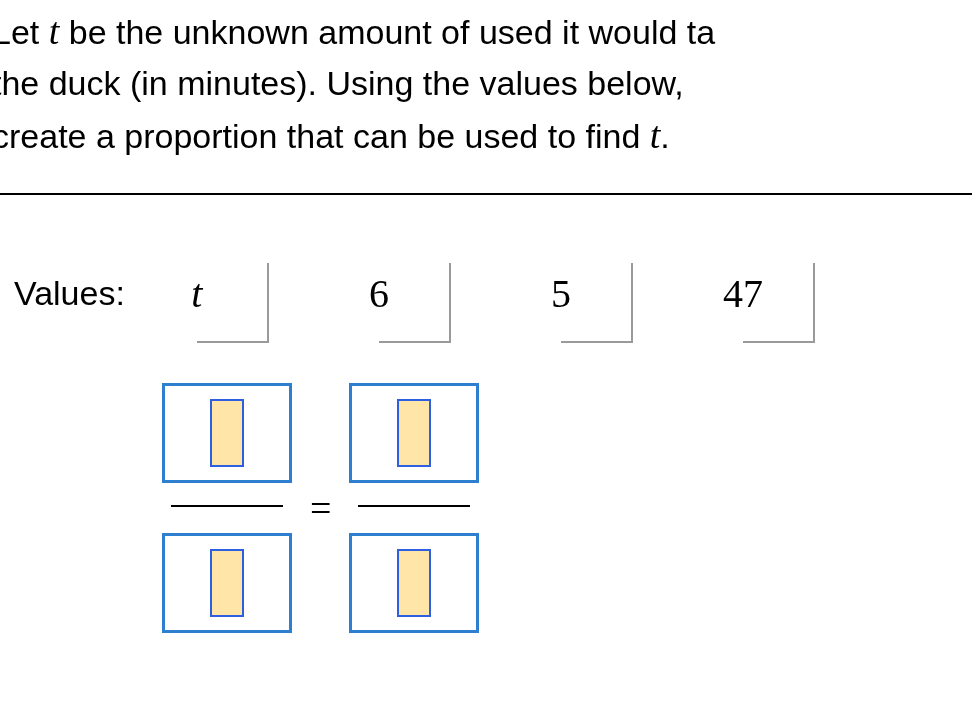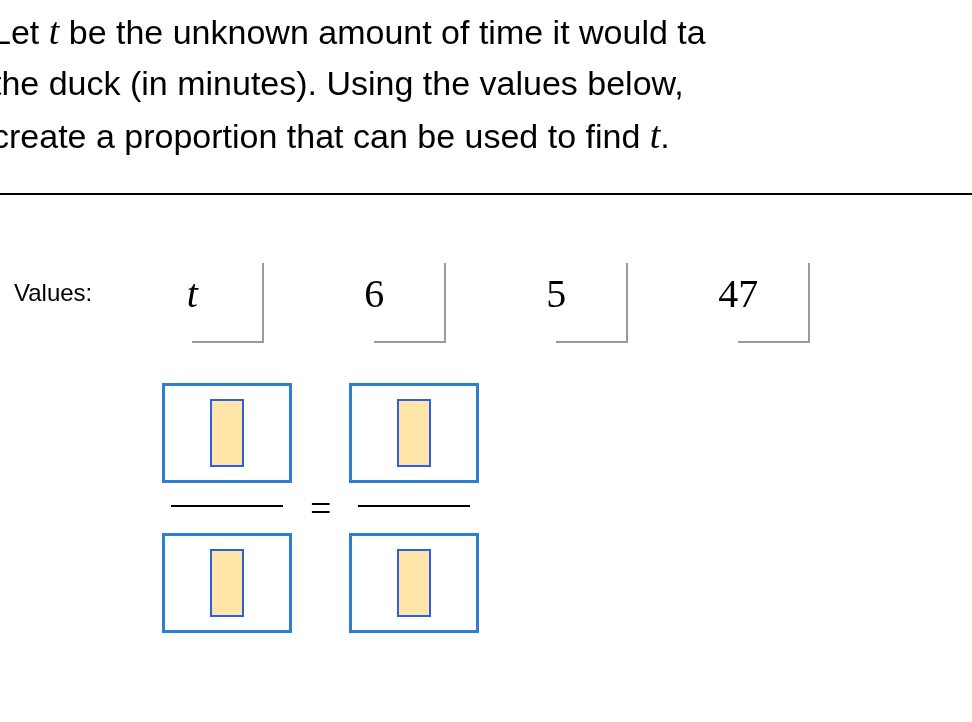--- a/index.html
+++ b/index.html
@@ -31,22 +31,21 @@
     margin-left: -8px;
     padding: 48px 0 120px 20px;
     position: relative;
   }
   .values-row {
     display: flex;
     align-items: center;
     gap: 0;
   }
   .values-label {
-    font-size: 24px;
-    margin-right: 28px;
+    font-size: 34px;
   }
   .value-tile {
     position: relative;
     width: 144px;
     height: 100px;
     display: flex;
     align-items: center;
     justify-content: center;
     font-family: "Times New Roman", Times, serif;
     font-size: 40px;
@@ -107,21 +106,21 @@
     display:flex;
     flex-direction:column;
     align-items:center;
     position: relative;
   }
 </style>
 </head>
 <body>
 
 <div class="prompt">
-  <span>Let </span><span class="italic-var">t</span><span> be the unknown amount of time it would ta</span><br>
+  <span>Let </span><span class="italic-var">t</span><span> be the unknown amount of used it would ta</span><br>
   <span>the duck (in minutes). Using the values below,</span><br>
   <span>create a proportion that can be used to find </span><span class="italic-var">t</span><span>.</span>
 </div>
 
 <div class="work-area">
 
   <div class="values-row">
     <div class="values-label">Values:</div>
     <div class="value-tile italic">t</div>
     <div class="value-tile">6</div>

